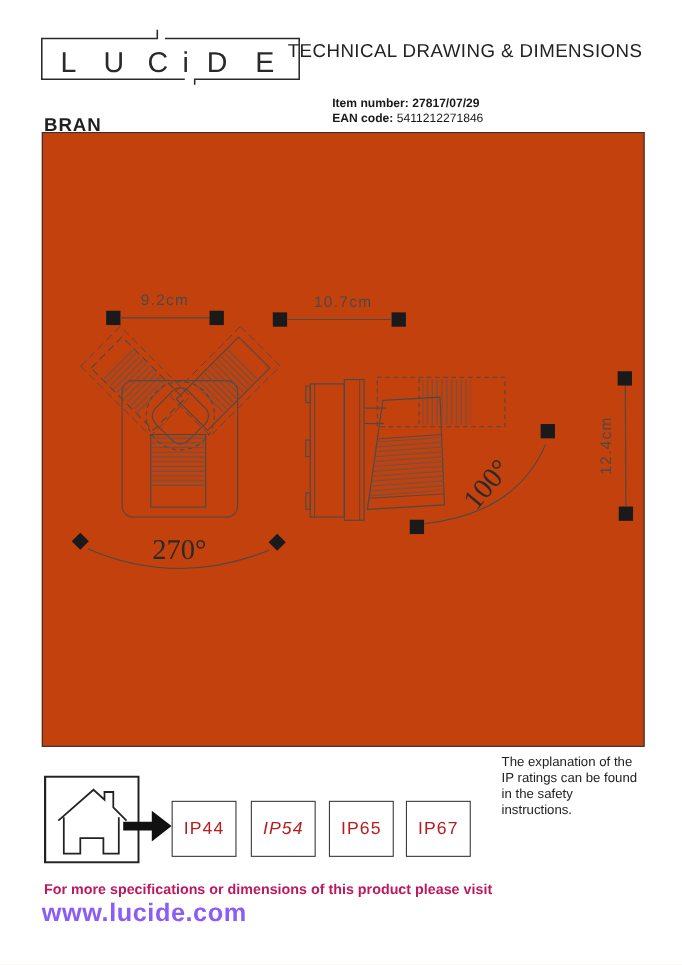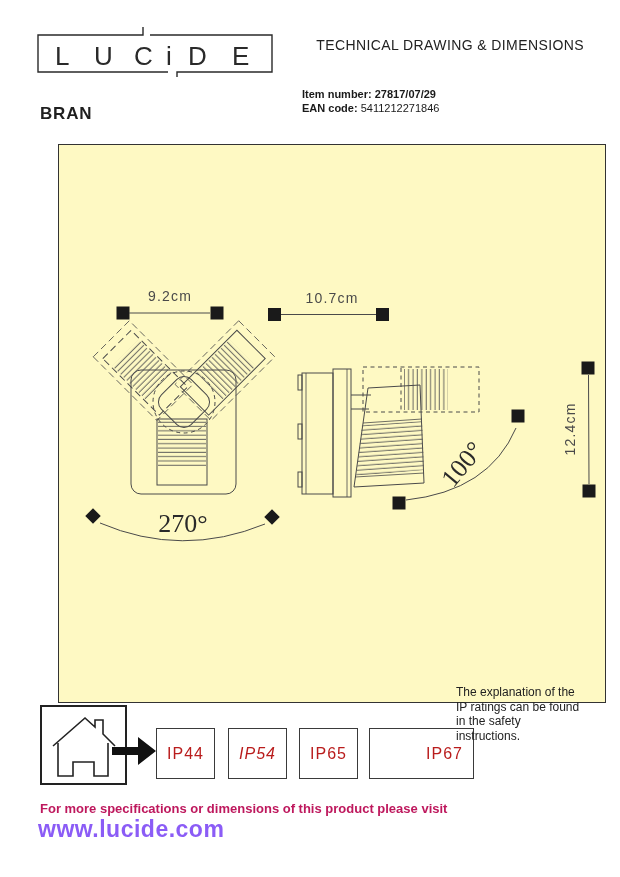--- a/index.html
+++ b/index.html
@@ -1,25 +1,25 @@
 <!DOCTYPE html>
 <html><head>
 <meta charset="utf-8">
 <style>
   html,body{margin:0;padding:0;background:#fff;}
   .page{position:relative;width:620px;height:877px;background:#ffffff;overflow:hidden;
         font-family:"Liberation Sans",sans-serif;color:#1f1f1f;}
   .abs{position:absolute;}
   
-  .doc-title{position:absolute;top:37px;right:36px;font-size:14px;letter-spacing:.4px;color:#222;}
+  .doc-title{position:absolute;top:37px;right:36px;font-size:17px;letter-spacing:.4px;color:#222;}
   .product-name{position:absolute;left:40px;top:104px;font-size:17px;font-weight:bold;letter-spacing:.8px;}
   .item-block{position:absolute;left:302px;top:87px;font-size:11px;line-height:14px;color:#1a1a1a;}
   .item-block b{font-weight:bold;}
   
-  .draw-box{position:absolute;left:38px;top:144px;width:546px;height:557px;border:1.5px solid #333;background:#fef9c3;margin-left:20px;}
+  .draw-box{position:absolute;left:38px;top:120px;width:546px;height:557px;border:1.5px solid #333;background:#c2410c;}
   
   .ln{fill:none;stroke:#4a4a4a;stroke-width:1;}
   .thin{stroke-width:.8;}
   .dsh{stroke-dasharray:7 4;}
   .dsh2{stroke-dasharray:4 3.5;}
   .blk{fill:#1a1a1a;stroke:none;}
   text.dim{font-family:"Liberation Sans",sans-serif;font-size:14px;fill:#4a4a4a;letter-spacing:1.2px;}
   text.ang{font-family:"Liberation Serif","DejaVu Serif",serif;font-size:26px;fill:#2a2a2a;}
   .logo-letter{font-family:"Liberation Sans",sans-serif;font-size:26px;font-weight:300;fill:#2a2a2a;}
   
@@ -167,21 +167,21 @@
 
   <div class="ip-box" style="left:156px;">
     <span>IP44</span>
   </div>
   <div class="ip-box" style="left:228px;font-style:italic;">
     <span>IP54</span>
   </div>
   <div class="ip-box" style="left:299px;">
     <span>IP65</span>
   </div>
-  <div class="ip-box" style="left:369px;padding-left:46px;">
+  <div class="ip-box" style="left:369px;">
     <span>IP67</span>
   </div>
 
   <div class="ip-note">
     <div>The explanation of the</div>
     <div>IP ratings can be found</div>
     <div>in the safety</div>
     <div>instructions.</div>
   </div>
 

